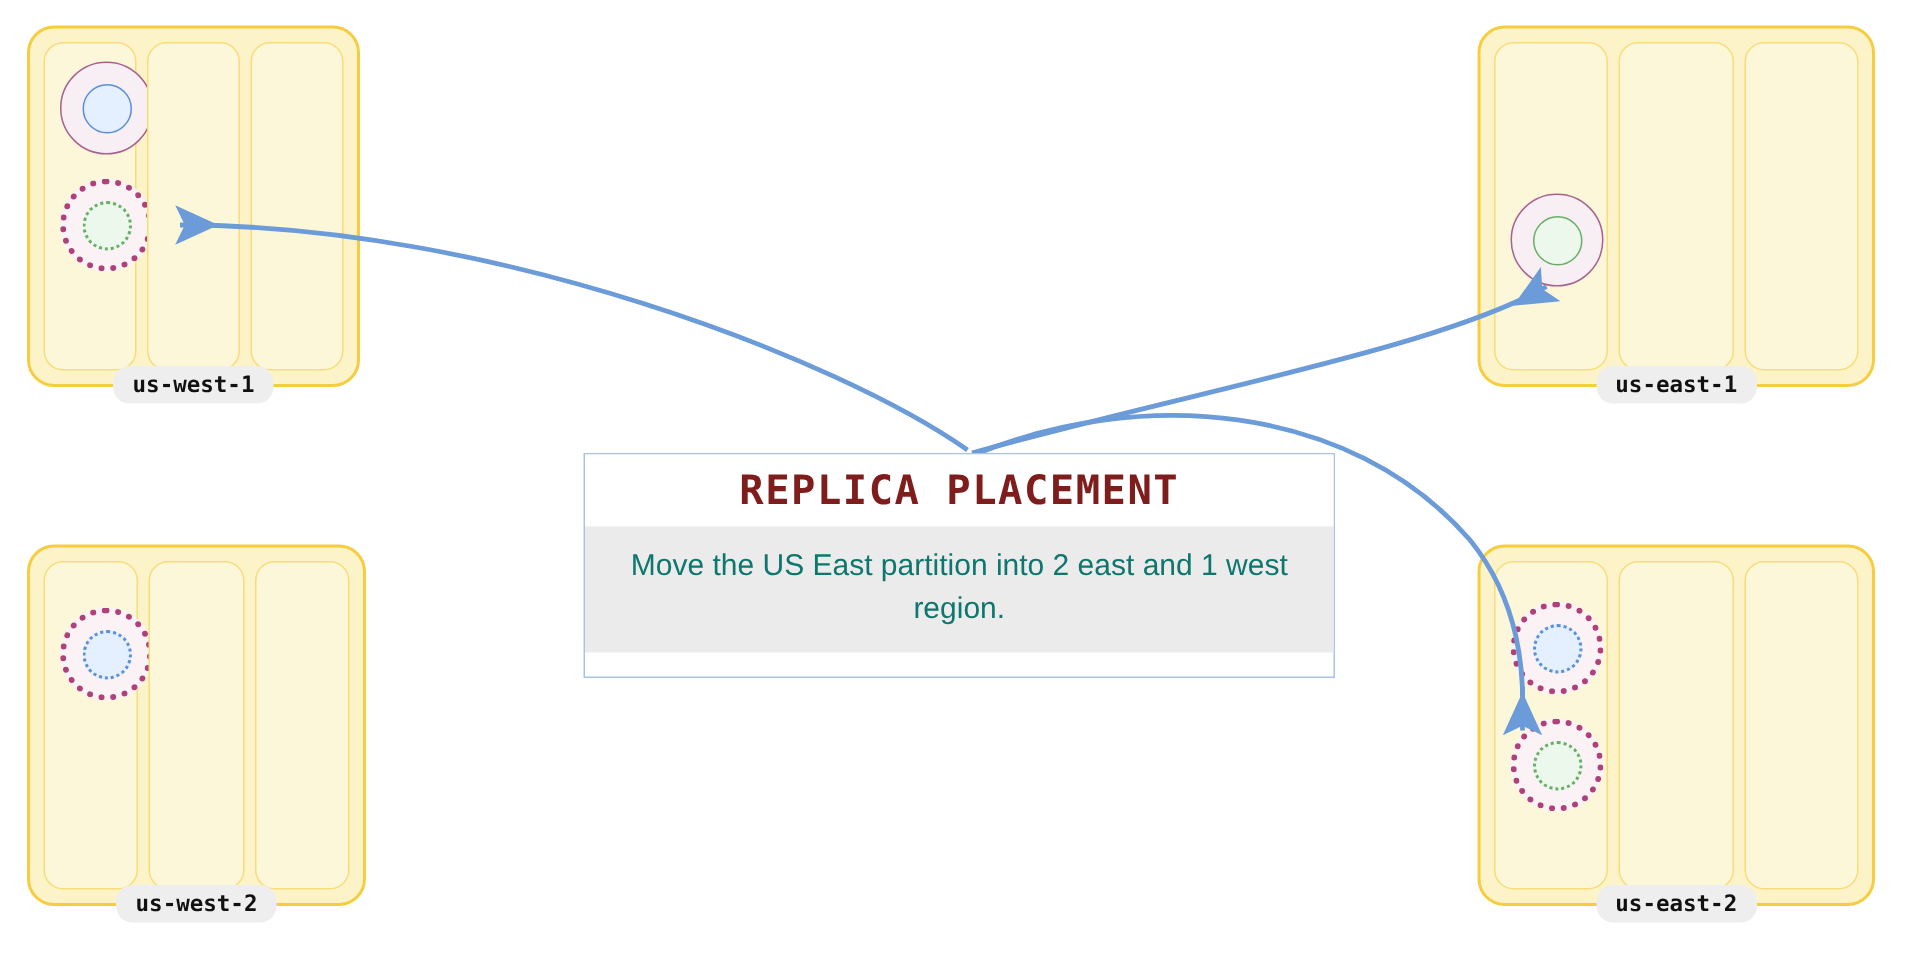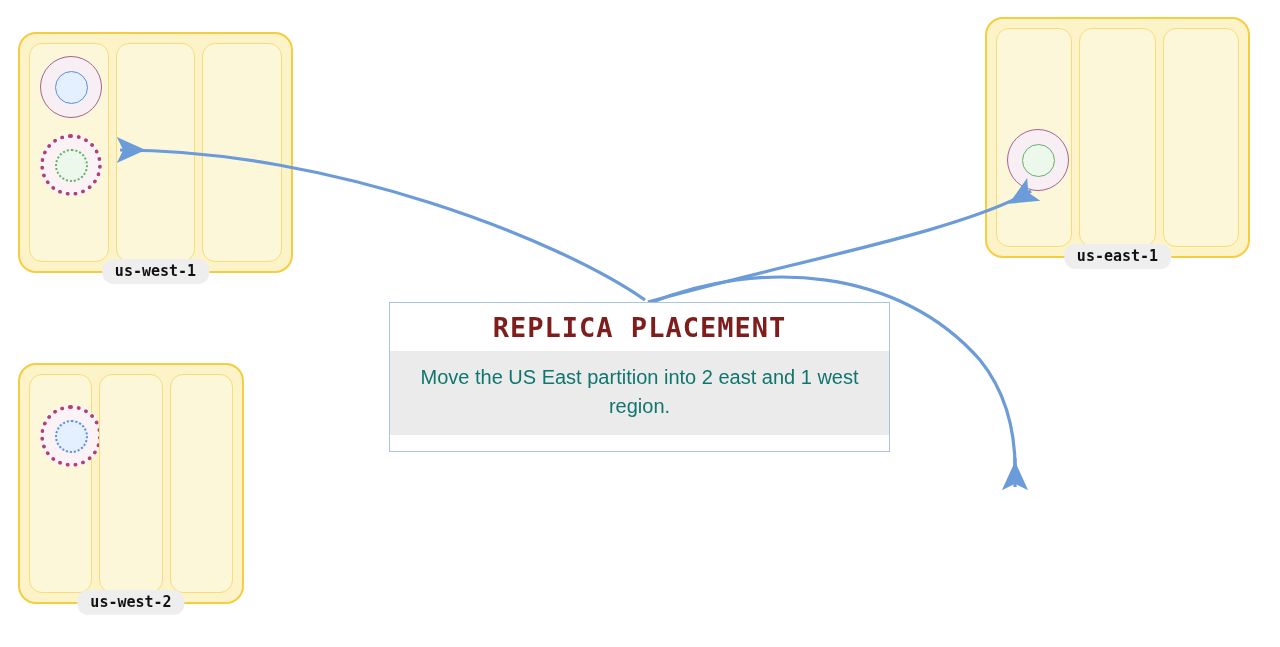--- a/index.html
+++ b/index.html
@@ -167,21 +167,21 @@
       </marker>
     </defs>
 
     <path d="M 645,300 C 560,240 330,150 120,150" fill="none" stroke="#6b9bd8" stroke-width="3.2" marker-end="url(#ah-left)"></path>
 
     <path d="M 648,302 C 790,262 960,232 1031,191" fill="none" stroke="#6b9bd8" stroke-width="3.2" marker-end="url(#ah-up)"></path>
 
     <path d="M 650,303 C 760,258 900,268 980,360 C 1014,402 1016,450 1015,479" fill="none" stroke="#6b9bd8" stroke-width="3.2"></path>
   </svg>
 
-  <div class="rack" style="left:18px; top:17px; width:275px; height:241px;margin-top:15px;">
+  <div class="rack" style="left:18px; top:17px; width:222px; height:241px;">
     <div class="rack-col">
       <div class="marker solid" style="left:10px; top:12px; width:62px; height:62px;">
         <div class="inner solid-blue" style="width:33px; height:33px;"></div>
       </div>
       <div class="marker dotted" style="left:10px; top:90px; width:62px; height:62px;">
         <div class="inner dotted-green" style="width:33px; height:33px;"></div>
       </div>
     </div>
     <div class="rack-col"></div>
     <div class="rack-col"></div>
@@ -203,20 +203,33 @@
     <div class="rack-col">
       <div class="marker dotted" style="left:10px; top:30px; width:62px; height:62px;">
         <div class="inner dotted-blue" style="width:33px; height:33px;"></div>
       </div>
     </div>
     <div class="rack-col"></div>
     <div class="rack-col"></div>
     <div class="region-label">us-west-2</div>
   </div>
 
+  <div class="rack" style="left:985px; top:363px; width:265px; height:241px;">
+    <div class="rack-col">
+      <div class="marker dotted" style="left:10px; top:26px; width:62px; height:62px;">
+        <div class="inner dotted-blue" style="width:33px; height:33px;"></div>
+      </div>
+      <div class="marker dotted" style="left:10px; top:104px; width:62px; height:62px;">
+        <div class="inner dotted-green" style="width:33px; height:33px;"></div>
+      </div>
+    </div>
+    <div class="rack-col"></div>
+    <div class="rack-col"></div>
+    <div class="region-label">us-east-2</div>
+  </div>
 
   <div id="callout" style="left:389px; top:302px; width:501px; height:150px;">
     <div id="callout-title">REPLICA PLACEMENT</div>
     <div id="callout-body">Move the US East partition into 2 east and 1 west region.</div>
   </div>
 
   <svg id="arrows-over" viewBox="0 0 1280 647" xmlns="http://www.w3.org/2000/svg">
     <path d="M 1015,458 L 1015,487" fill="none" stroke="#6b9bd8" stroke-width="3.2" marker-end="url(#ah-down2)"></path>
     <defs>
       <marker id="ah-down2" markerWidth="11" markerHeight="11" refX="9" refY="5.5" orient="auto" markerUnits="strokeWidth">

